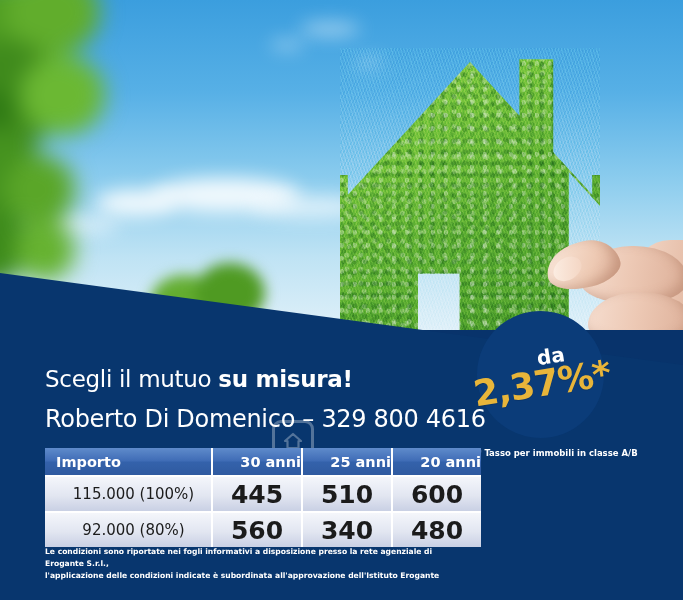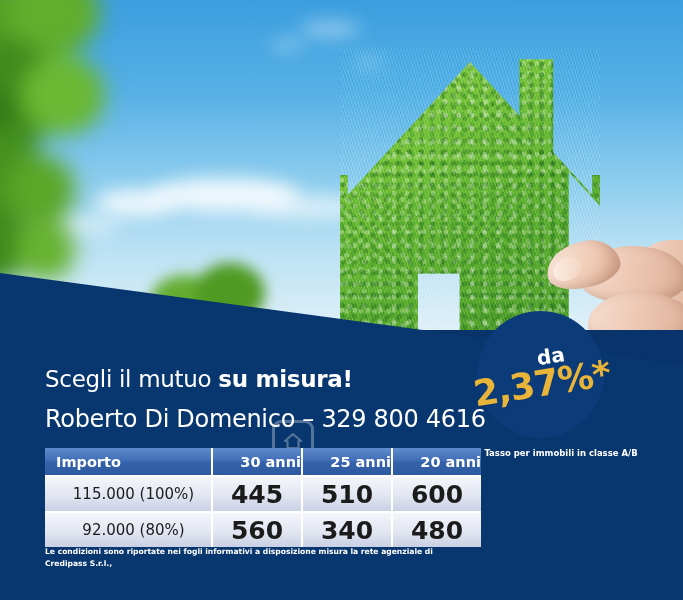--- a/index.html
+++ b/index.html
@@ -268,16 +268,17 @@
       <tr>
         <td class="first">92.000 (80%)</td>
         <td class="val">560</td>
         <td class="val">340</td>
         <td class="val">480</td>
       </tr>
     </tbody>
   </table>
 
   <div class="disclaimer">
-    <div>Le condizioni sono riportate nei fogli informativi a disposizione misura la rete agenziale di Credipass S.r.l.,</div>
+    <div>Le condizioni sono riportate nei fogli informativi a disposizione presso la rete agenziale di Erogante S.r.l.,</div>
+    <div>l'applicazione delle condizioni indicate è subordinata all'approvazione dell'Istituto Erogante</div>
   </div>
 
 </div>
 
 </body></html>

